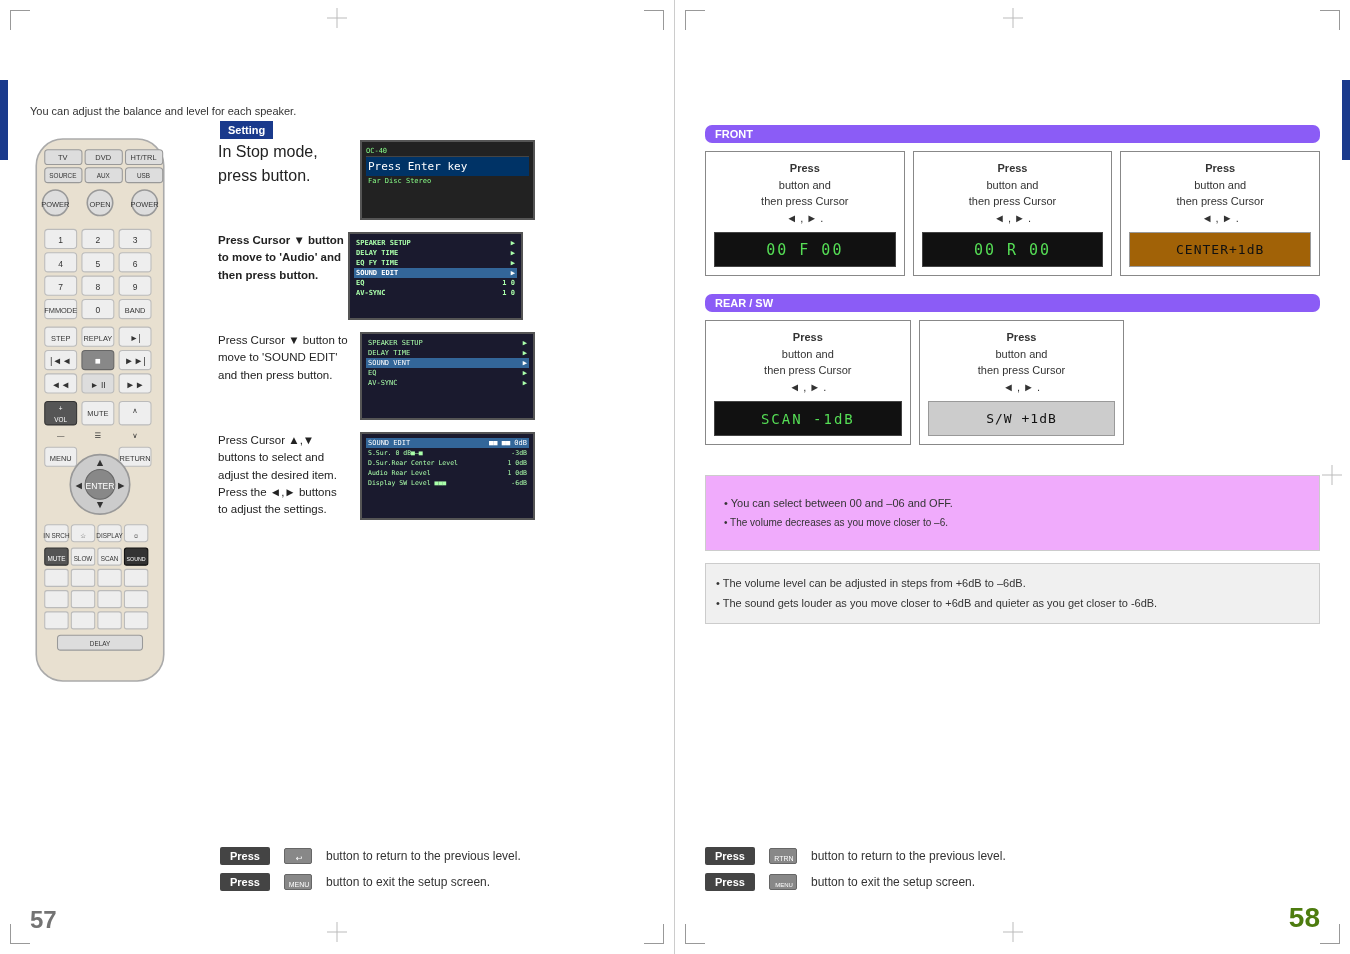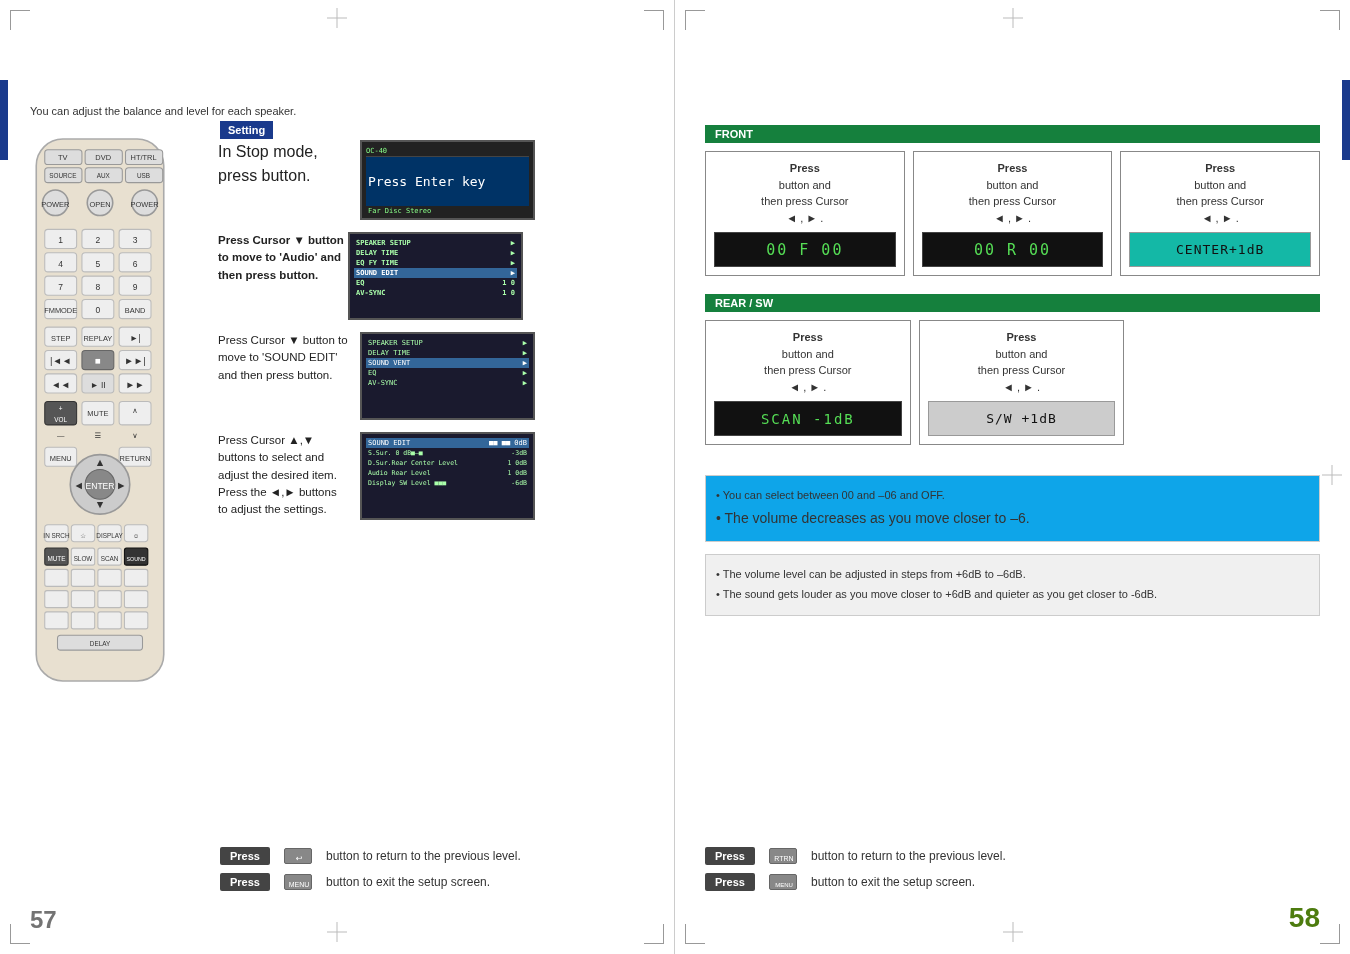--- a/index.html
+++ b/index.html
@@ -146,26 +146,27 @@
       top: 125px;
       left: 30px;
       right: 30px;
     }
 
     .section-block {
       margin-bottom: 18px;
     }
 
     .section-block-header {
-      background: #15803d;
+      background: #8b5cf6;
       color: white;
       font-size: 11px;
       font-weight: bold;
       padding: 3px 10px;
       margin-bottom: 8px;
+      border-radius: 7px;
     }
   </style>
 </head>
 <body>
 
 <div class="page-container">
 
   <div class="page-left">
 
     <div class="corner-mark corner-tl"></div>
@@ -314,21 +315,21 @@
 
       <div style="display:flex; gap:12px; margin-bottom:12px; align-items:flex-start;">
         <div style="width:130px;">
           <p style="font-size:16px; color:#222; line-height:1.5;">
             <span>In Stop mode, press button.</span>
           </p>
         </div>
         <div style="width:175px;">
           <div style="background:#222; border:2px solid #555; padding:4px; font-family:monospace; font-size:7px; color:#88ff88; height:80px; overflow:hidden;">
             <div style="color:#88ff88; padding:1px 0; border-bottom:1px solid #444; font-size:7px;">OC-40</div>
-            <div style="background:#003366; color:white; padding:17px 2px; font-size:13px;">Press Enter key</div>
+            <div style="background:#003366; color:white; padding:3px 2px; font-size:11px;">Press Enter key</div>
             <div style="color:#88ff88; padding:1px 2px; font-size:7px;">Far Disc Stereo</div>
             <div style="color:#88ff88; padding:1px 2px; font-size:7px;"></div>
             <div style="color:#88ff88; padding:1px 2px; font-size:7px;"></div>
           </div>
         </div>
       </div>
 
       <div style="display:flex; margin-bottom:12px; align-items:flex-start;font-weight:bold;">
         <div style="width:130px;">
           <p style="font-size:11.5px; color:#222; line-height:1.5;">
@@ -508,21 +509,21 @@
             </div>
           </div>
 
           <div style="flex:1; border:1px solid #888; padding:8px;">
             <div style="font-size:11px; color:#333; line-height:1.5; margin-bottom:6px; text-align:center;">
               <span style="font-weight:bold;">Press</span><br>
               button and<br>
               then press Cursor<br>
               ◄ , ► .
             </div>
-            <div style="background:#14b8a6; color:#111; font-family:monospace; font-size:13px; text-align:center; padding:6px 3px; letter-spacing:1px; border:1px solid #999; min-height:35px; display:flex; align-items:center; justify-content:center;">
+            <div style="background:#a16207; color:#111; font-family:monospace; font-size:13px; text-align:center; padding:6px 3px; letter-spacing:1px; border:1px solid #999; min-height:35px; display:flex; align-items:center; justify-content:center;">
               <span>CENTER+1dB</span>
             </div>
           </div>
 
         </div>
       </div>
 
       <div class="section-block">
         <div class="section-block-header">REAR / SW</div>
 
@@ -552,25 +553,25 @@
             </div>
           </div>
 
           <div style="flex:1;"></div>
 
         </div>
       </div>
 
       <div style="margin-top:30px;">
 
-        <div style="background:#0ea5e9; border:1px solid #ccc; padding:10px; margin-bottom:12px;">
+        <div style="background:#f0abfc; border:1px solid #ccc; padding:18px; margin-bottom:12px;">
           <div style="font-size:11px; color:#333; line-height:1.8;">
             • <span>You can select between 00 and –06 and OFF.</span>
           </div>
-          <div style="font-size:14px; color:#333; line-height:1.8;">
+          <div style="font-size:10px; color:#333; line-height:1.8;">
             • <span>The volume decreases as you move closer to –6.</span>
           </div>
         </div>
 
         <div style="background:#f0f0f0; border:1px solid #ccc; padding:10px;">
           <div style="font-size:11px; color:#333; line-height:1.8;">
             • <span>The volume level can be adjusted in steps from +6dB to –6dB.</span>
           </div>
           <div style="font-size:11px; color:#333; line-height:1.8;">
             • <span>The sound gets louder as you move closer to +6dB and quieter as you get closer to -6dB.</span>

